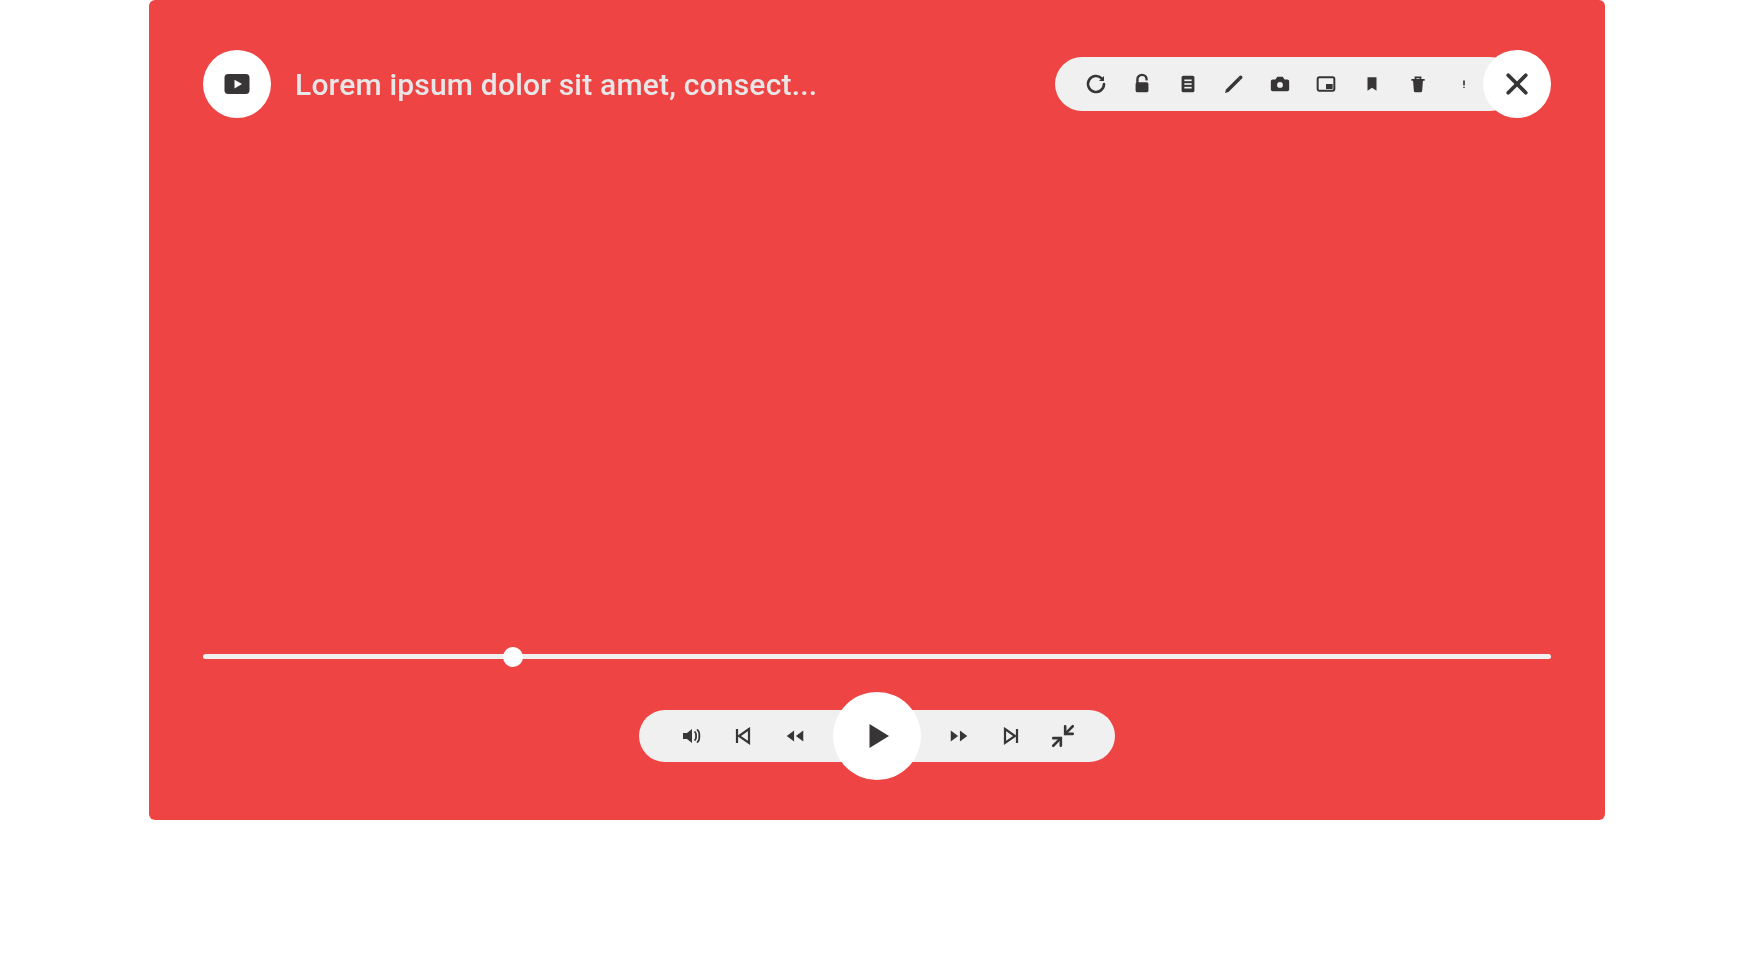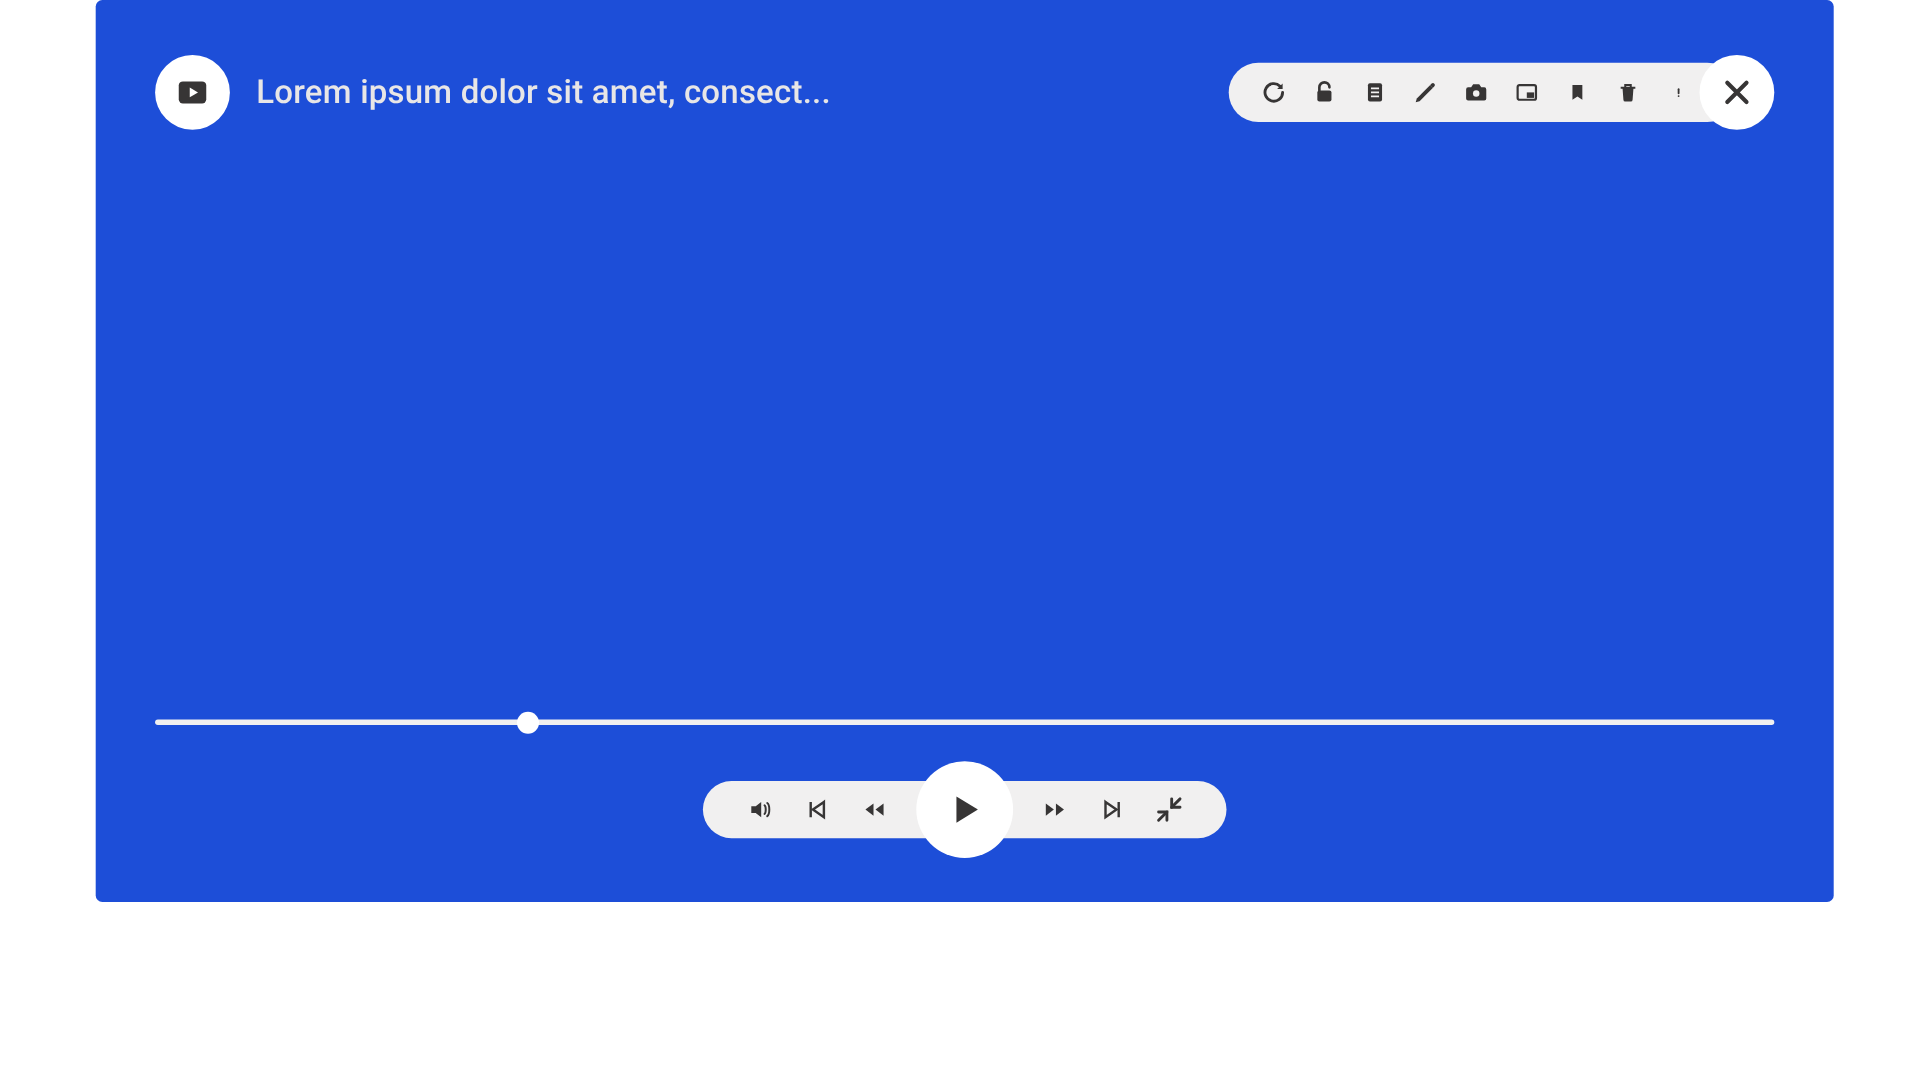--- a/index.html
+++ b/index.html
@@ -5,23 +5,23 @@
   * { box-sizing: border-box; margin: 0; padding: 0; }
   html, body { width: 100%; height: 100%; }
   body {
     background: #ffffff;
     font-family: -apple-system, BlinkMacSystemFont, "Segoe UI", Roboto, sans-serif;
     display: flex;
     align-items: flex-start;
     justify-content: center;
   }
   .stage {
-    width: 1580px;
+    width: 1456px;
     height: 820px;
-    background: #1d4ed8;
+    background: #ef4444;
     position: relative;
     margin-top: 0;
     border-radius: 6px;
     margin-left: 12px;
   }
   
   .top-left {
     position: absolute;
     top: 50px;
     left: 54px;

